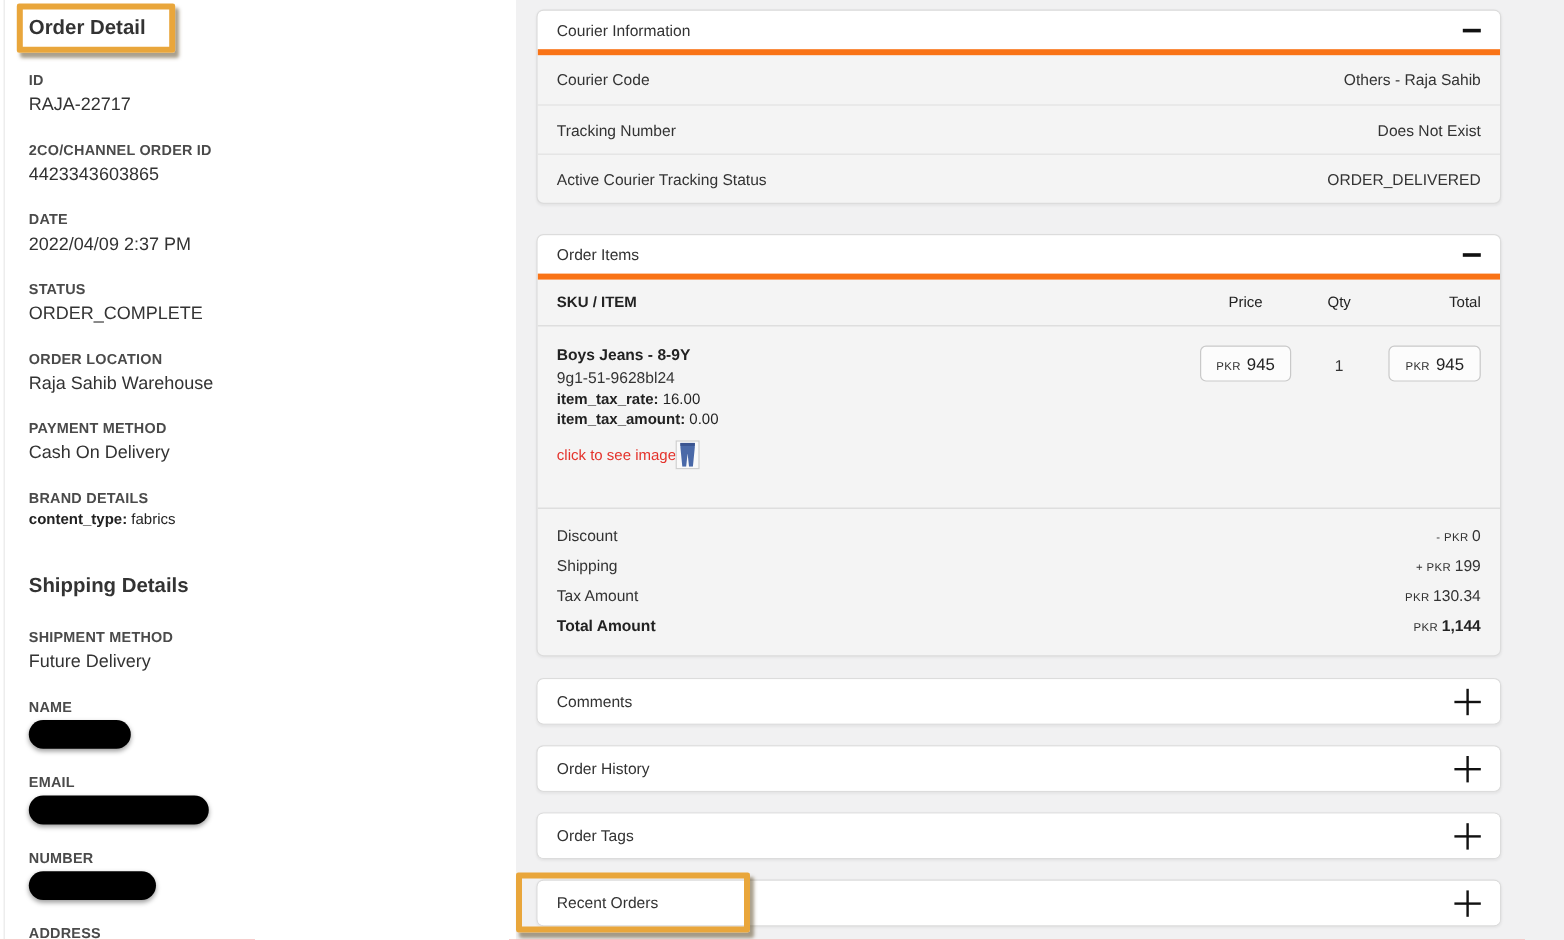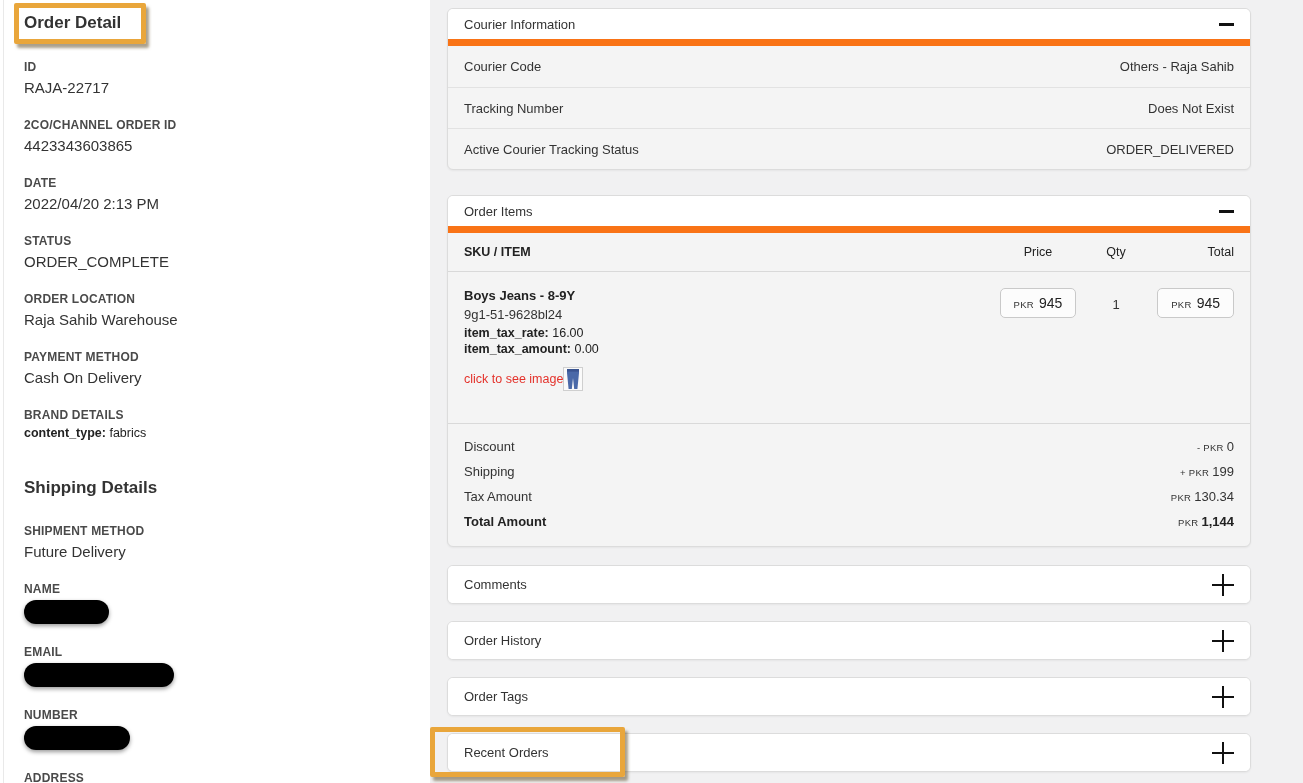--- a/index.html
+++ b/index.html
@@ -24,21 +24,21 @@
   .pill.email { width:150px; }
   .pill.phone { width:106px; }
 
   
   .main { position:absolute; left:430px; top:0; width:873px; height:783px;
           background:#f1f1f2; padding:8px 52px 0 17px; }
   .card { background:#f4f4f4; border:1px solid #dcdcdc; border-radius:6px; overflow:hidden;
           box-shadow:0 1px 2px rgba(0,0,0,.05); }
   .card-header { background:#fff; height:37px; display:flex; align-items:center;
                  justify-content:space-between; padding:0 16px; cursor:pointer; }
-  .card-header.bordered { border-bottom:7px solid #f97316; }
+  .card-header.bordered { border-bottom:5px solid #f97316; }
   .card-title { font-size:13px; color:#333; }
   .minus-icon { width:15px; height:3px; background:#111; }
   .plus-icon  { width:22px; height:22px; position:relative; }
   .plus-icon:before, .plus-icon:after { content:""; position:absolute; background:#111; }
   .plus-icon:before { left:10px; top:0; width:2px; height:22px; }
   .plus-icon:after  { left:0; top:10px; width:22px; height:2px; }
 
   .mb25 { margin-bottom:25px; } .mb18 { margin-bottom:18px; } .mb17 { margin-bottom:17px; }
 
   .info-row { display:flex; justify-content:space-between; align-items:center;
@@ -99,21 +99,21 @@
         <div class="field-value">RAJA-22717</div>
       </div>
 
       <div class="field">
         <div class="field-label">2CO/CHANNEL ORDER ID</div>
         <div class="field-value">4423343603865</div>
       </div>
 
       <div class="field">
         <div class="field-label">DATE</div>
-        <div class="field-value">2022/04/20 2:13 PM</div>
+        <div class="field-value">2022/04/09 2:37 PM</div>
       </div>
 
       <div class="field">
         <div class="field-label">STATUS</div>
         <div class="field-value">ORDER_COMPLETE</div>
       </div>
 
       <div class="field">
         <div class="field-label">ORDER LOCATION</div>
         <div class="field-value">Raja Sahib Warehouse</div>

